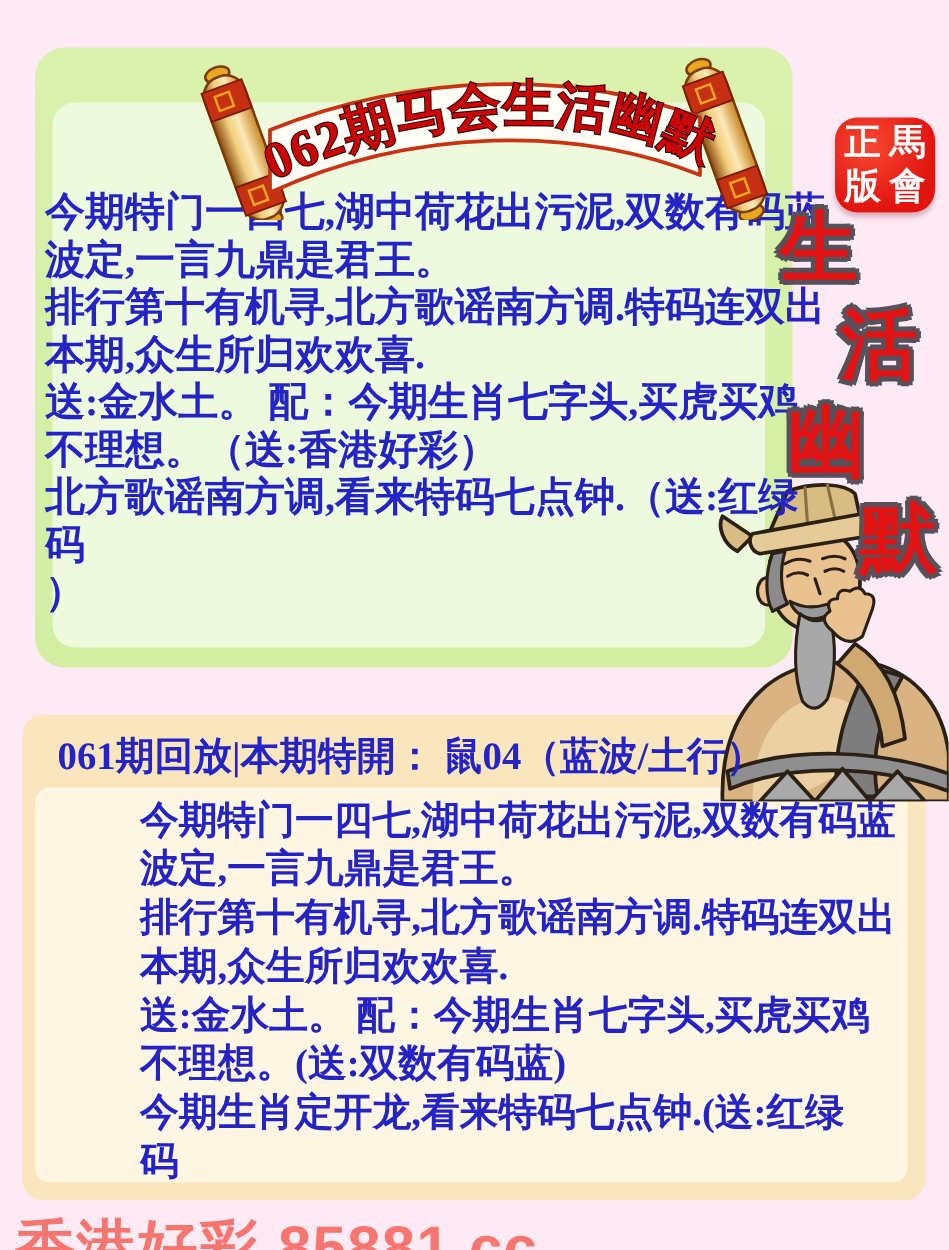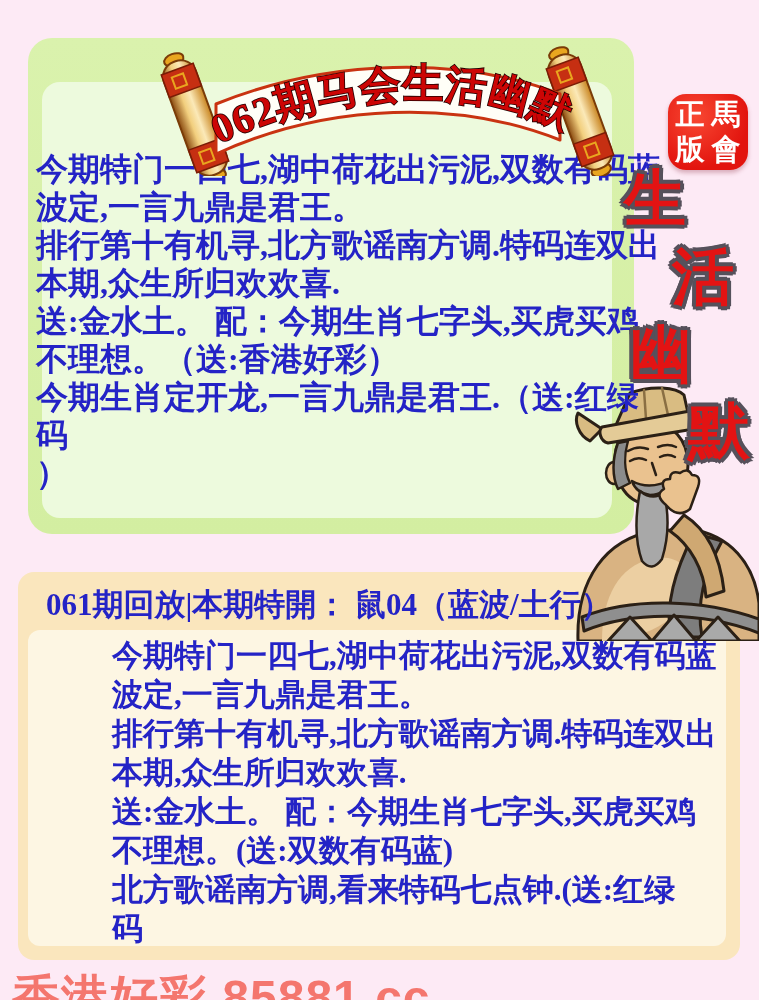--- a/index.html
+++ b/index.html
@@ -137,21 +137,21 @@
     </text>
   </svg>
 
   <div class="forecast-text">
     <div class="line">今期特门一四七,湖中荷花出污泥,双数有码蓝</div>
     <div class="line">波定,一言九鼎是君王。</div>
     <div class="line">排行第十有机寻,北方歌谣南方调.特码连双出</div>
     <div class="line">本期,众生所归欢欢喜.</div>
     <div class="line">送:金水土。 配：今期生肖七字头,买虎买鸡</div>
     <div class="line">不理想。（送:香港好彩）</div>
-    <div class="line">今期生肖定开龙,一言九鼎是君王.（送:红绿</div>
+    <div class="line">北方歌谣南方调,看来特码七点钟.（送:红绿</div>
     <div class="line">码</div>
     <div class="line">）</div>
   </div>
 
   <div class="stamp">
     <span>正</span>
     <span>馬</span>
     <span>版</span>
     <span>會</span>
   </div>
@@ -199,20 +199,20 @@
   <div class="cream-panel"></div>
   <div class="replay-header">061期回放|本期特開： 鼠04（蓝波/土行）</div>
   <div class="cream-inner">
     <div class="replay-text">
       <div class="line">今期特门一四七,湖中荷花出污泥,双数有码蓝</div>
       <div class="line">波定,一言九鼎是君王。</div>
       <div class="line">排行第十有机寻,北方歌谣南方调.特码连双出</div>
       <div class="line">本期,众生所归欢欢喜.</div>
       <div class="line">送:金水土。 配：今期生肖七字头,买虎买鸡</div>
       <div class="line">不理想。(送:双数有码蓝)</div>
-      <div class="line">北方歌谣南方调,看来特码七点钟.(送:红绿</div>
+      <div class="line">今期生肖定开龙,看来特码七点钟.(送:红绿</div>
       <div class="line">码</div>
     </div>
   </div>
 
   <div class="footer">香港好彩 85881.cc</div>
 
 </div>
 
 </body></html>

